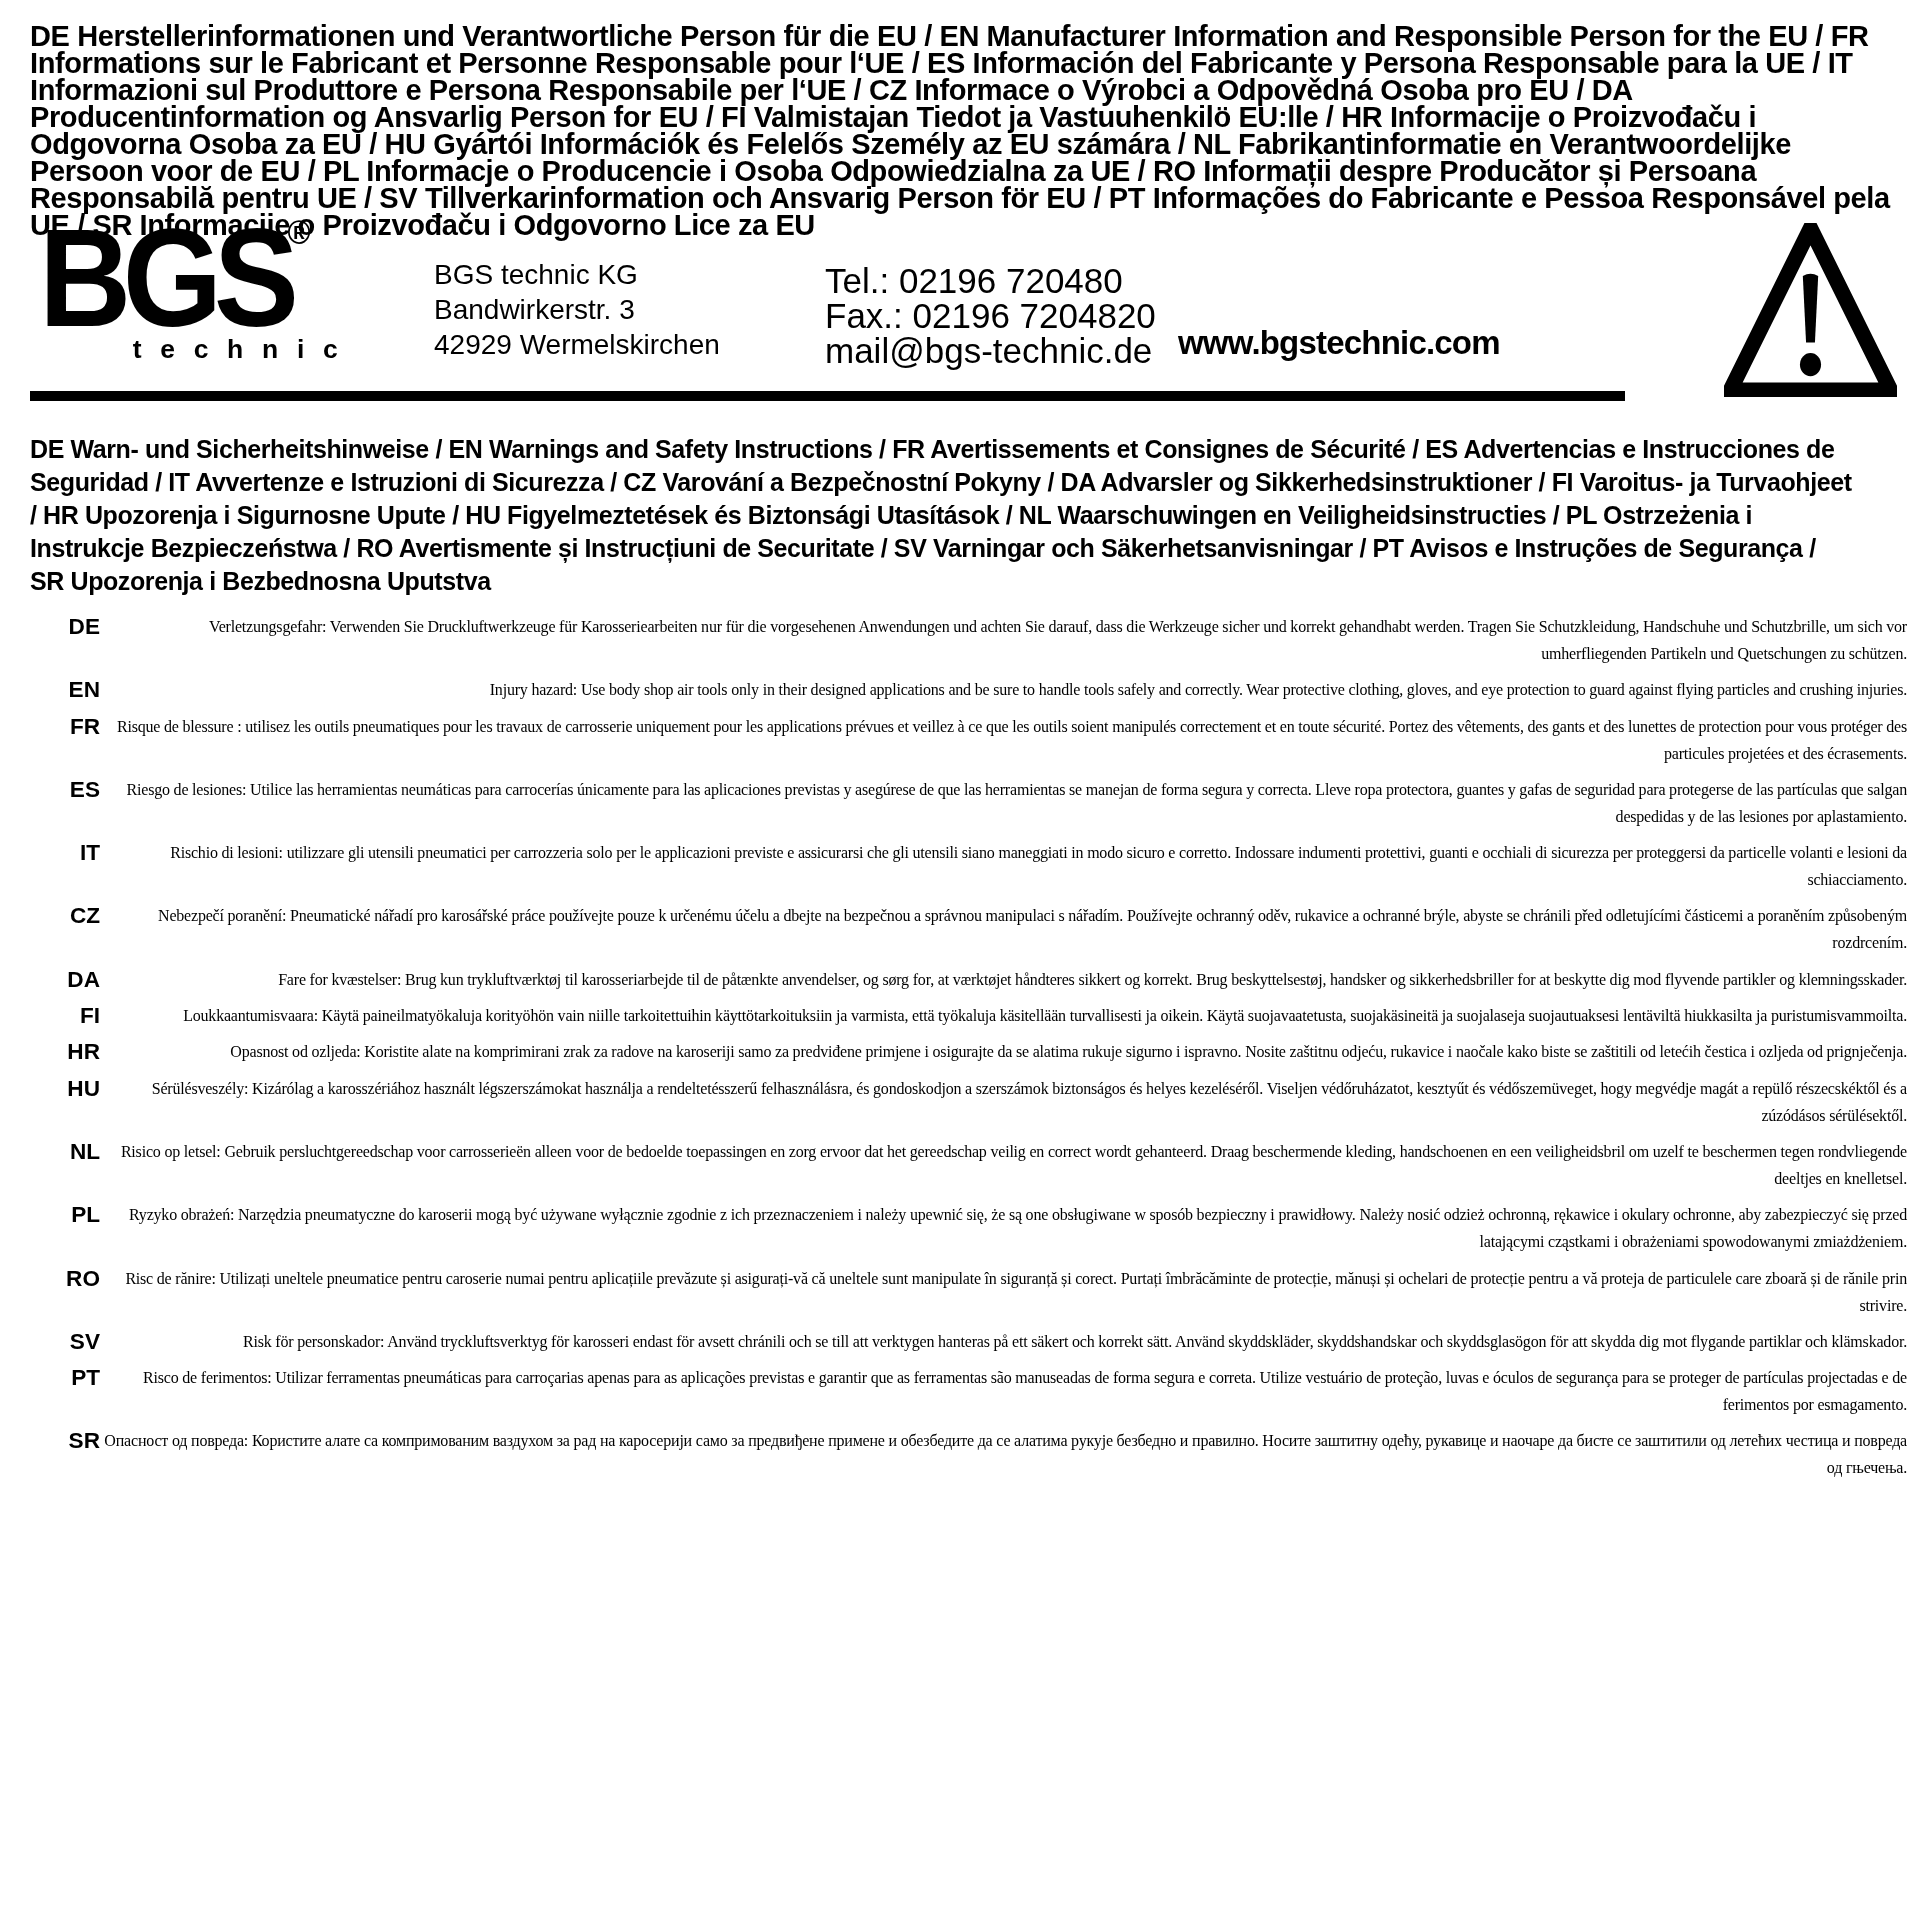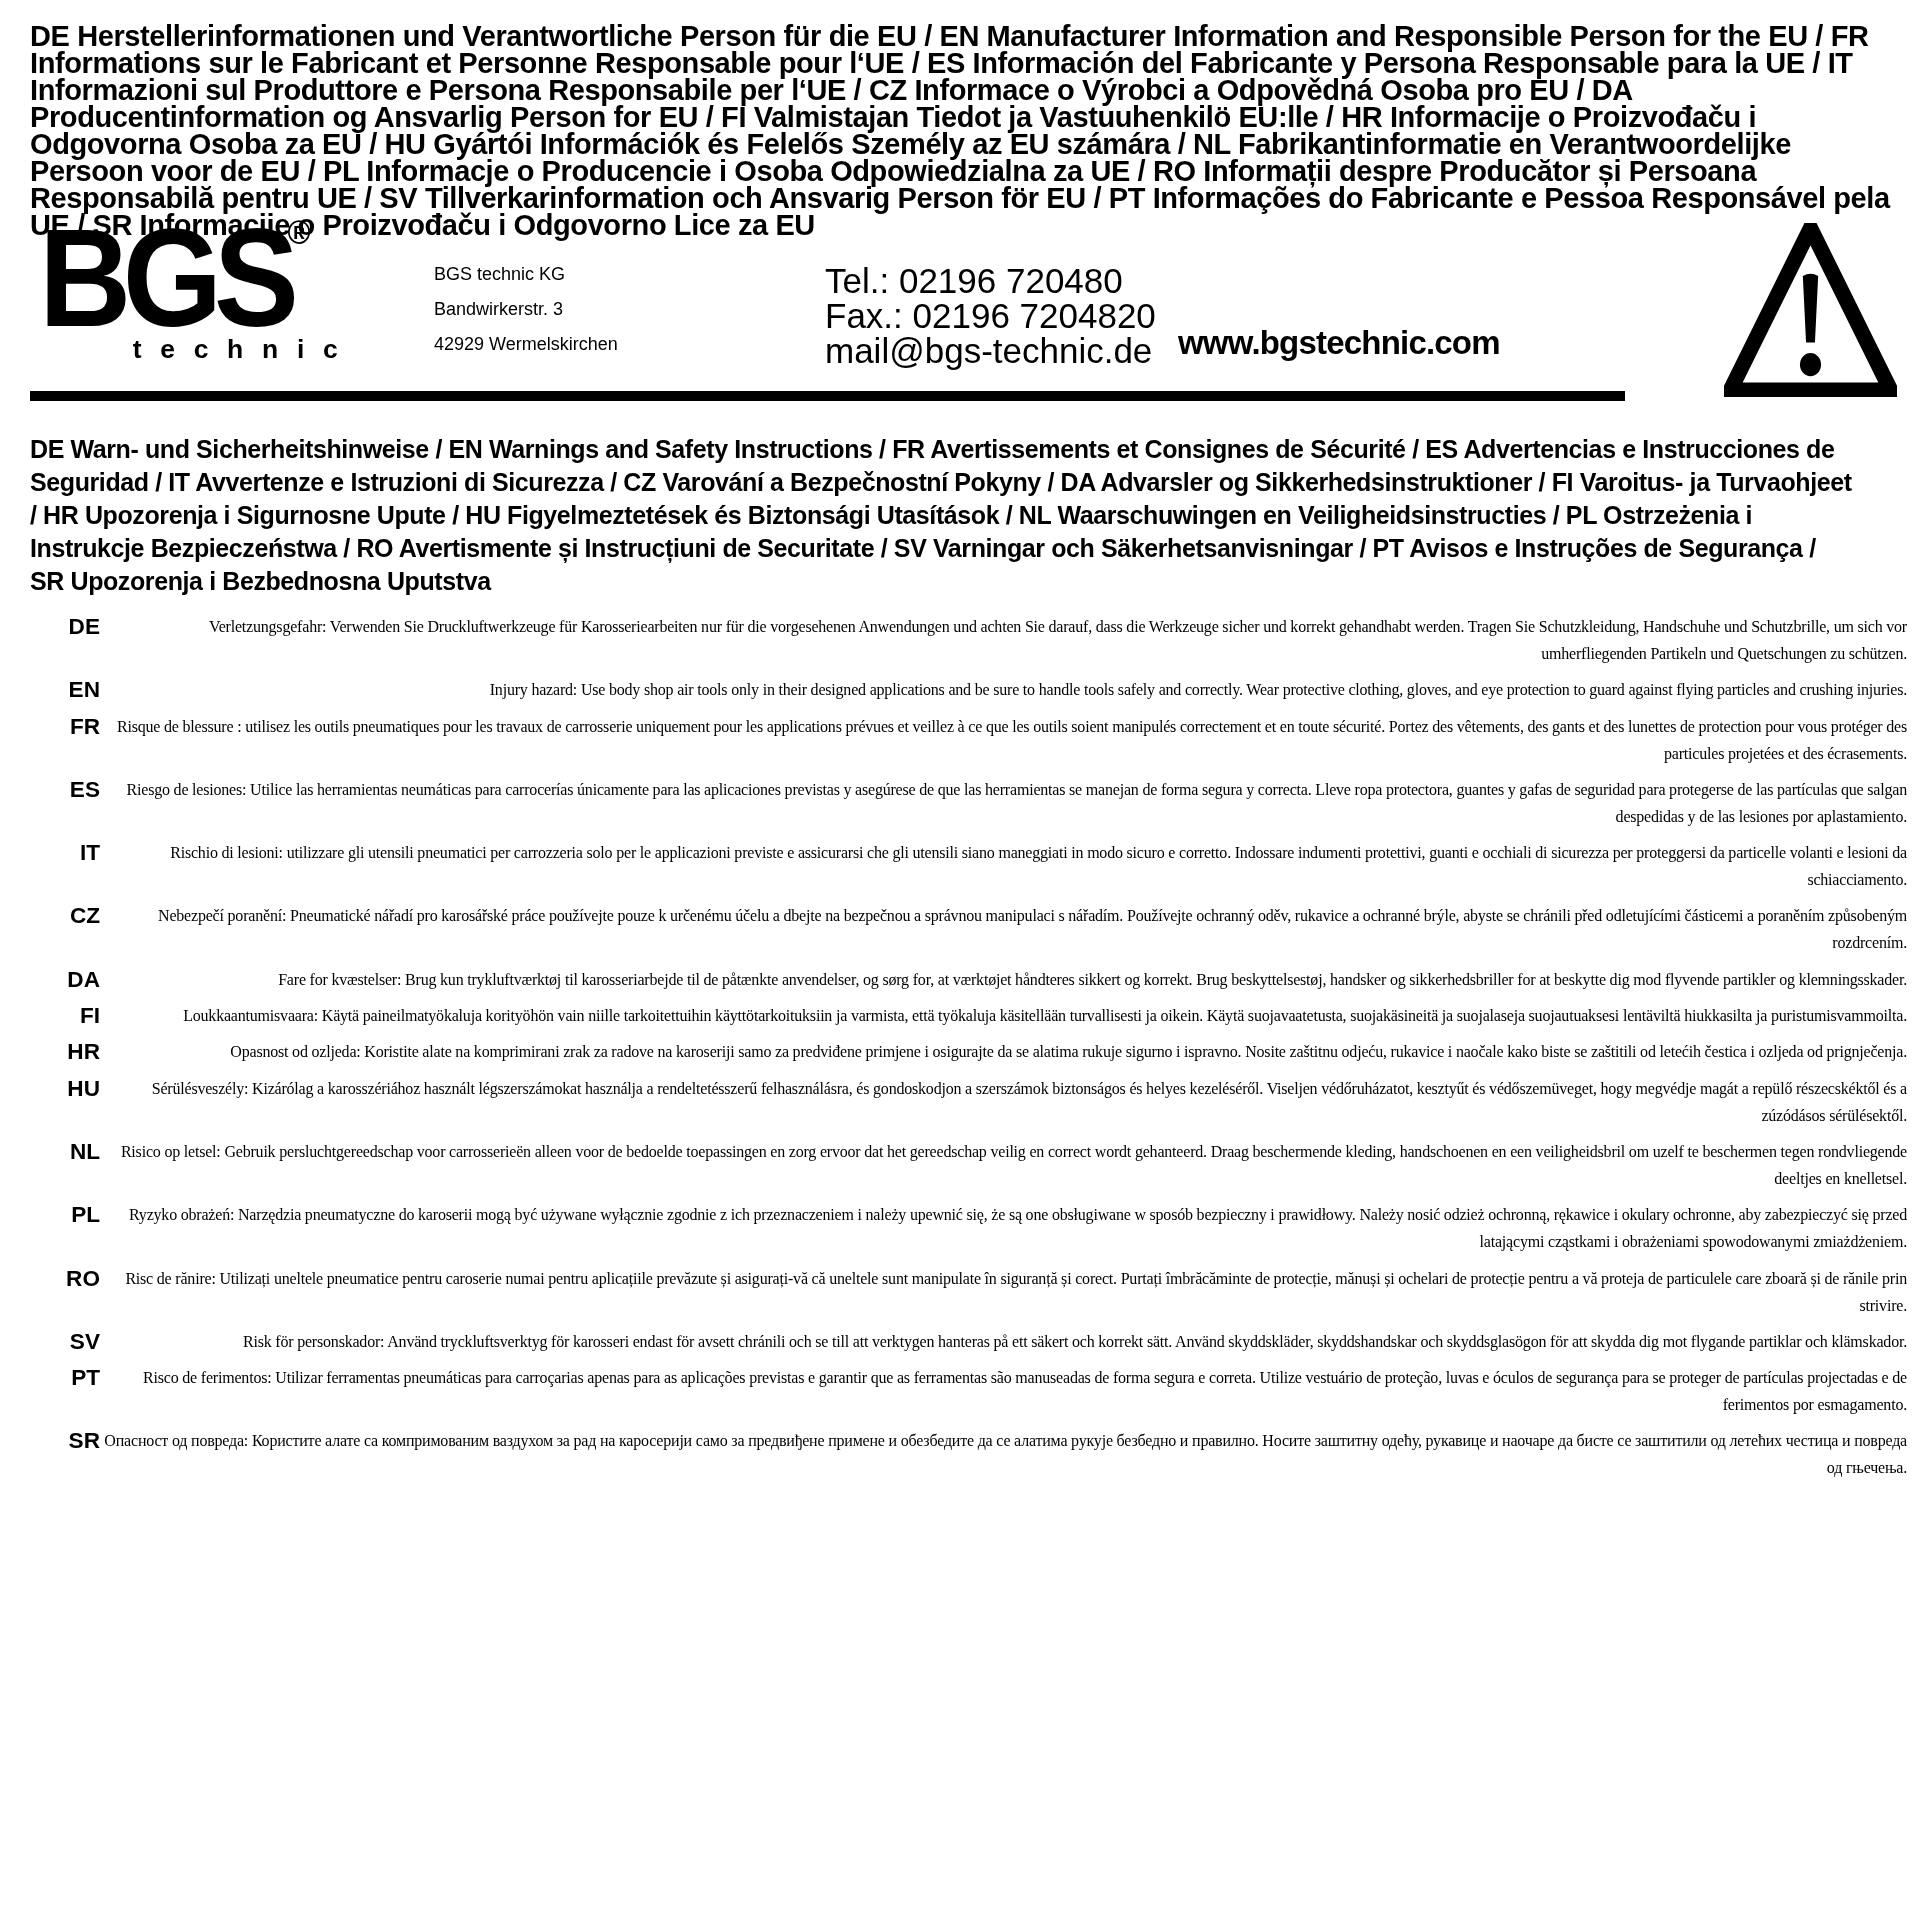--- a/index.html
+++ b/index.html
@@ -27,21 +27,21 @@
   }
   .logo-reg{
     font-weight:bold;font-size:34px;vertical-align:top;
     position:relative;top:-4.7px;left:-3.1px;
   }
   .logo-technic{
     display:block;text-align:right;
     font-weight:bold;font-size:26.5px;letter-spacing:18.7px;
     margin-top:1.6px;padding-right:1.6px;white-space:nowrap;
   }
-  .addr-col{position:absolute;left:434px;top:257px;font-size:18px;line-height:35px;}
+  .addr-col{position:absolute;left:434px;top:257px;font-size:28px;line-height:35px;}
   .contact-col{position:absolute;left:825px;top:263px;font-size:35px;line-height:35px;}
   .website{
     position:absolute;left:1178px;top:324px;
     font-weight:bold;font-size:33px;letter-spacing:-0.8px;
   }
   .warning-tri{position:absolute;left:1724px;top:223px;width:173px;height:174px;}
   .divider{
     position:absolute;left:30px;top:391px;width:1595px;height:10px;background:#000;
   }
   

